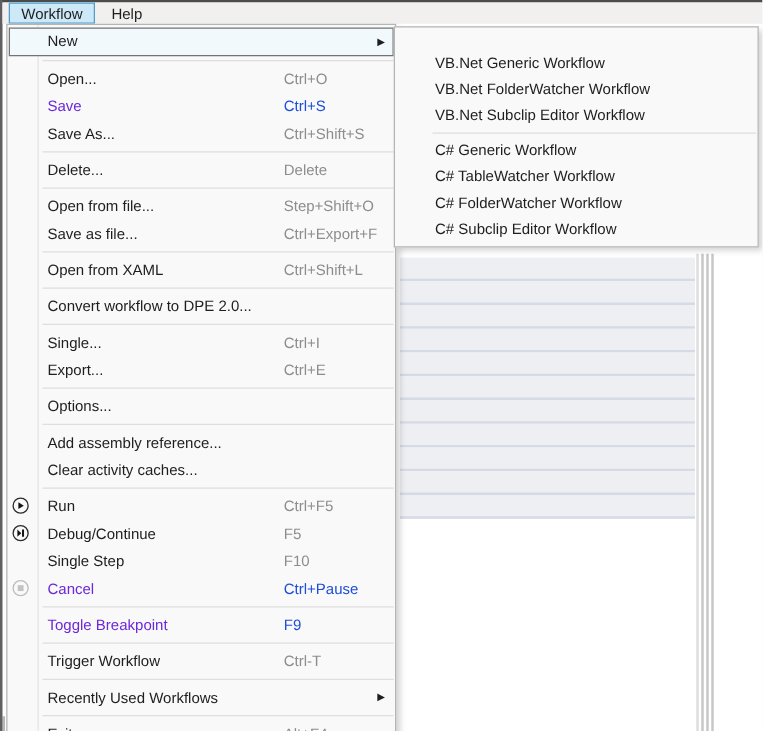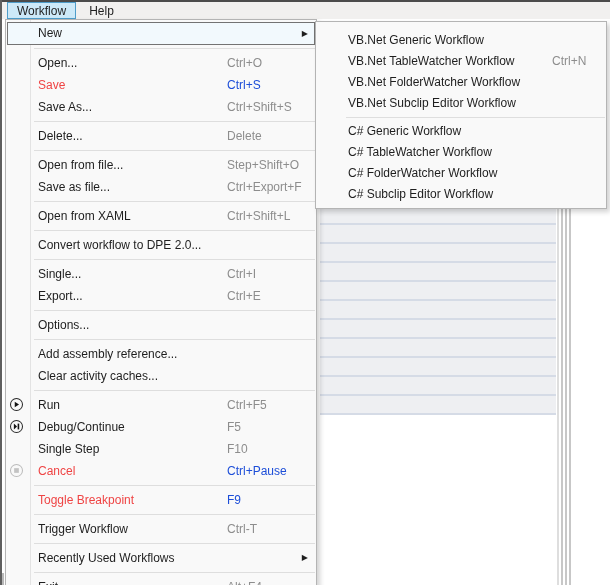--- a/index.html
+++ b/index.html
@@ -29,31 +29,31 @@
   .vline.light{background:#dedede}
   .mini-scroll{position:absolute;left:2px;top:573px;width:10px;height:12px;z-index:1;display:flex;gap:1px}
   .mini-line{width:2px;height:100%;background:#b8b8b8}
   .mini-line.light{background:#d4d4d4}
 
   
   .popup{position:absolute;background:#f9f9f9;border:1px solid #b4b4b4;
     box-shadow:3px 3px 5px rgba(0,0,0,0.18);box-sizing:border-box}
   #workflow-menu{left:5px;top:19px;width:312px;padding:2px 0 6px;z-index:10}
   #workflow-menu::before{content:"";position:absolute;left:24px;top:0;bottom:0;width:1px;background:#e3e3e3}
-  #new-submenu{left:315px;top:21px;width:292px;padding:8px 0 3px;z-index:11}
+  #new-submenu{left:315px;top:21px;width:292px;padding:18px 0 3px;z-index:11}
 
   .menu-item{position:relative;height:22px;line-height:22px;cursor:default}
   #new-submenu .menu-item{height:21px;line-height:21px}
   .mi-label{position:absolute;left:32px;top:0;white-space:nowrap}
   .mi-shortcut{position:absolute;left:221px;top:0;color:#8d8d8d;white-space:nowrap}
   #new-submenu .mi-shortcut{left:236px}
   .mi-arrow{position:absolute;right:8px;top:0;font-size:8px;color:#1e1e1e}
   .mi-icon{position:absolute;left:3px;top:3px;width:16px;height:16px}
   .mi-icon svg{width:15px;height:15px;display:block}
-  .menu-item.disabled .mi-label{color:#ef4444}
+  .menu-item.disabled .mi-label{color:#6d28d9}
   .menu-item.disabled .mi-shortcut{color:#1d4ed8}
   .menu-item.highlighted{height:21px;line-height:21px;margin:0 1px;
     border:1px solid #737373;background:#f2f9fd}
   .menu-item.highlighted .mi-label{left:30px}
   .menu-item.highlighted .mi-arrow{right:6px}
   .separator{height:0;border-top:1px solid #dedede;margin:3px 1px 3px 28px}
   #new-submenu .separator{margin-left:30px}
 </style>
 </head>
 <body>
@@ -212,24 +212,20 @@
       <span class="mi-label">Exit</span>
       <span class="mi-shortcut">Alt+F4</span>
     </div>
   </div>
 
 <div class="popup" id="new-submenu">
     <div class="menu-item">
       <span class="mi-label">VB.Net Generic Workflow</span>
     </div>
     <div class="menu-item">
-      <span class="mi-label">VB.Net TableWatcher Workflow</span>
-      <span class="mi-shortcut">Ctrl+N</span>
-    </div>
-    <div class="menu-item">
       <span class="mi-label">VB.Net FolderWatcher Workflow</span>
     </div>
     <div class="menu-item">
       <span class="mi-label">VB.Net Subclip Editor Workflow</span>
     </div>
     <div class="separator"></div>
     <div class="menu-item">
       <span class="mi-label">C# Generic Workflow</span>
     </div>
     <div class="menu-item">

